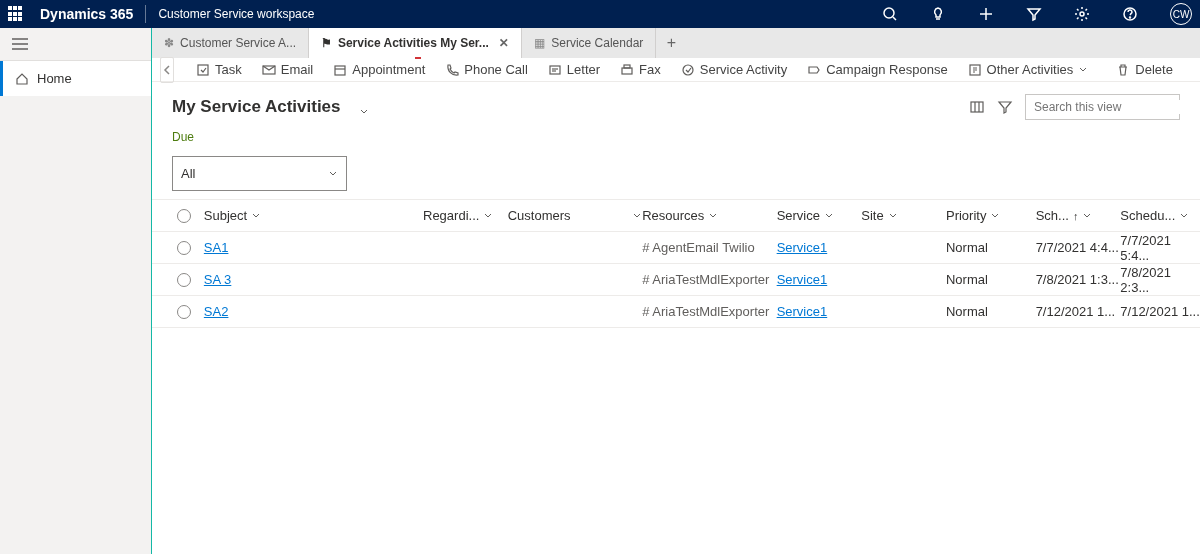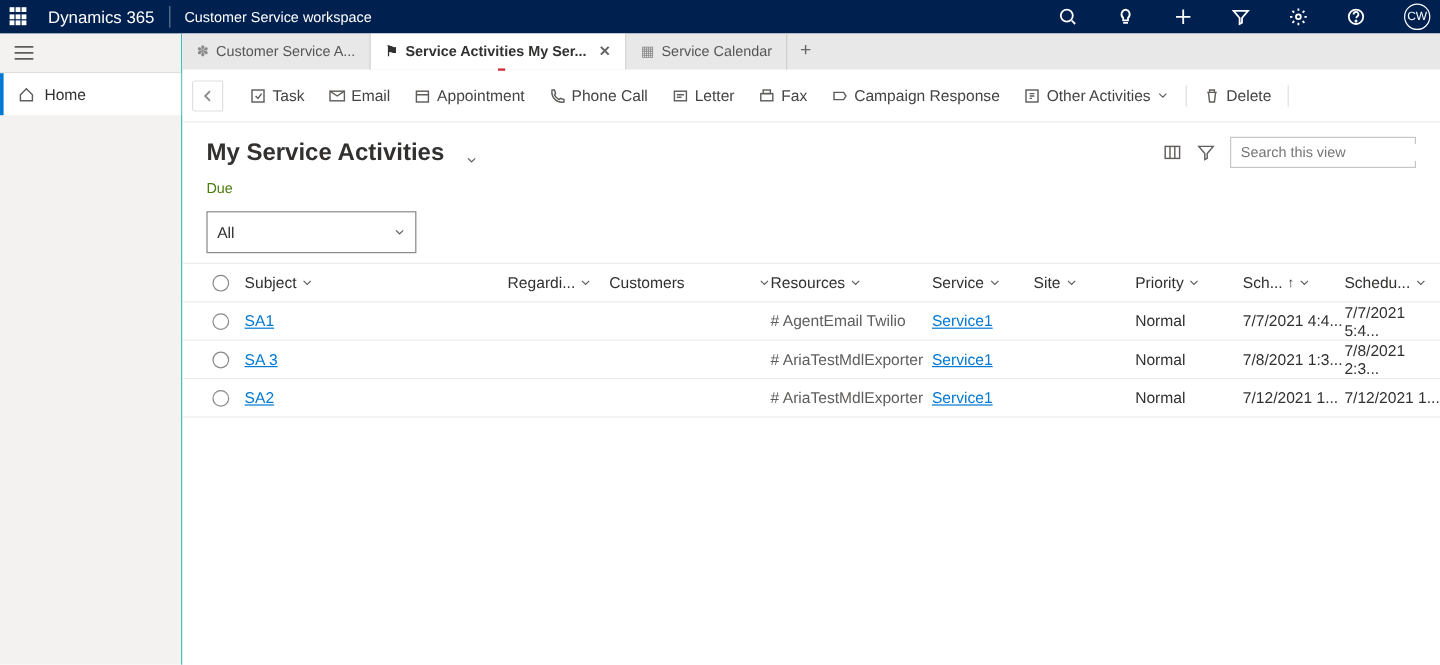--- a/index.html
+++ b/index.html
@@ -3,21 +3,21 @@
 <meta charset="utf-8">
 <style>
 * { box-sizing: border-box; margin: 0; padding: 0; }
 body { font-family: "Segoe UI", Arial, sans-serif; font-size: 13px; color: #323130; width: 1200px; height: 554px; overflow: hidden; background: #fff; }
 
 
 .topbar { height: 28px; background: #002050; color: #fff; display: flex; align-items: center; padding: 0 8px; }
 .waffle { width: 16px; height: 16px; display: flex; flex-wrap: wrap; gap: 1px; margin-right: 16px; }
 .waffle span { width: 4px; height: 4px; background: #fff; }
 .divider-v { width: 1px; height: 18px; background: rgba(255,255,255,0.4); margin: 0 12px; }
-.brand { font-size: 14px; font-weight: 400; }
+.brand { font-size: 14px; font-weight: 700; }
 .workspace-name { font-size: 12px; }
 .topbar-right { margin-left: auto; display: flex; align-items: center; gap: 32px; }
 .topbar-right svg { stroke: #fff; fill: none; }
 .avatar { width: 22px; height: 22px; border: 1px solid #fff; border-radius: 50%; display: flex; align-items: center; justify-content: center; font-size: 10px; }
 
 
 .shell { display: flex; height: calc(554px - 28px); }
 .sidebar { width: 152px; background: #f3f2f1; border-right: 1px solid #14b8a6; }
 .hamburger { padding: 10px 12px; border-bottom: 1px solid #e1dfdd; }
 .hamburger svg { stroke: #605e5c; }
@@ -28,29 +28,29 @@
 
 
 .tabstrip { height: 30px; background: #e8e8e8; display: flex; align-items: stretch; }
 .tab { display: flex; align-items: center; gap: 6px; padding: 0 12px; font-size: 12px; color: #555; border-right: 1px solid #d1cfce; position: relative; }
 .tab.active { background: #fff; color: #323130; font-weight: 600; }
 .tab.active::after { content: ""; position: absolute; bottom: -1px; left: 50%; width: 6px; height: 2px; background: #d13438; }
 .tab-close { font-size: 12px; color: #666; margin-left: 4px; }
 .tab-add { width: 30px; display: flex; align-items: center; justify-content: center; color: #666; font-size: 16px; }
 
 
-.cmdbar { height: 44px; display: flex; align-items: center; padding: 0 8px; border-bottom: 1px solid #edebe9; gap: 4px; }
+.cmdbar { height: 24px; display: flex; align-items: center; padding: 0 8px; border-bottom: 1px solid #edebe9; gap: 4px; }
 .cmd { display: flex; align-items: center; gap: 5px; padding: 4px 8px; font-size: 13px; color: #444; white-space: nowrap; }
 .cmd svg { stroke: #605e5c; fill: none; }
 .cmd-sep { width: 1px; height: 18px; background: #e1dfdd; margin: 0 2px; }
 .back-btn { width: 26px; height: 26px; border: 1px solid #e1dfdd; border-radius: 2px; display: flex; align-items: center; justify-content: center; margin-right: 10px; }
 
 
 .viewhead { padding: 12px 20px 4px 20px; display: flex; align-items: center; }
-.viewtitle { font-size: 20px; font-weight: 600; display: flex; align-items: flex-end; gap: 18px; }
+.viewtitle { font-size: 17px; font-weight: 600; display: flex; align-items: flex-end; gap: 18px; }
 .viewhead-right { margin-left: auto; display: flex; align-items: center; gap: 12px; }
 .search-view { border: 1px solid #c8c6c4; height: 26px; display: flex; align-items: center; padding: 0 8px; width: 155px; }
 .search-view input { border: none; outline: none; font-size: 12px; flex: 1; }
 .view-icon svg { stroke: #605e5c; fill: none; }
 
 
 .filterrow { padding: 6px 20px 8px 20px; }
 .filterlabel { font-size: 12px; color: #4d7c0f; margin-bottom: 12px; }
 .filterselect { width: 175px; height: 35px; border: 1px solid #8a8886; display: flex; align-items: center; justify-content: space-between; padding: 0 8px; font-size: 13px; }
 
@@ -204,20 +204,27 @@
           <span>Letter</span>
         </div>
       <div class="cmd">
           <svg width="14" height="14" viewBox="0 0 14 14" stroke="#605e5c" stroke-width="1.2">
             <rect x="2" y="5" width="10" height="6"></rect>
             <rect x="4" y="2" width="6" height="3"></rect>
           </svg>
           <span>Fax</span>
         </div>
       <div class="cmd">
+          <svg width="14" height="14" viewBox="0 0 14 14" stroke="#605e5c" stroke-width="1.2">
+            <circle cx="7" cy="7" r="5"></circle>
+            <path d="M5 7l2 2 3-4"></path>
+          </svg>
+          <span>Service Activity</span>
+        </div>
+      <div class="cmd">
           <svg width="14" height="14" viewBox="0 0 14 14" stroke="#0078d4" stroke-width="1.2">
             <path d="M2 4h8l2 3-2 3H2z"></path>
           </svg>
           <span>Campaign Response</span>
         </div>
       <div class="cmd">
           <svg width="14" height="14" viewBox="0 0 14 14" stroke="#605e5c" stroke-width="1.2">
             <rect x="2" y="2" width="10" height="10"></rect>
             <path d="M5 5h4M5 7h4M5 9h2"></path>
           </svg>

